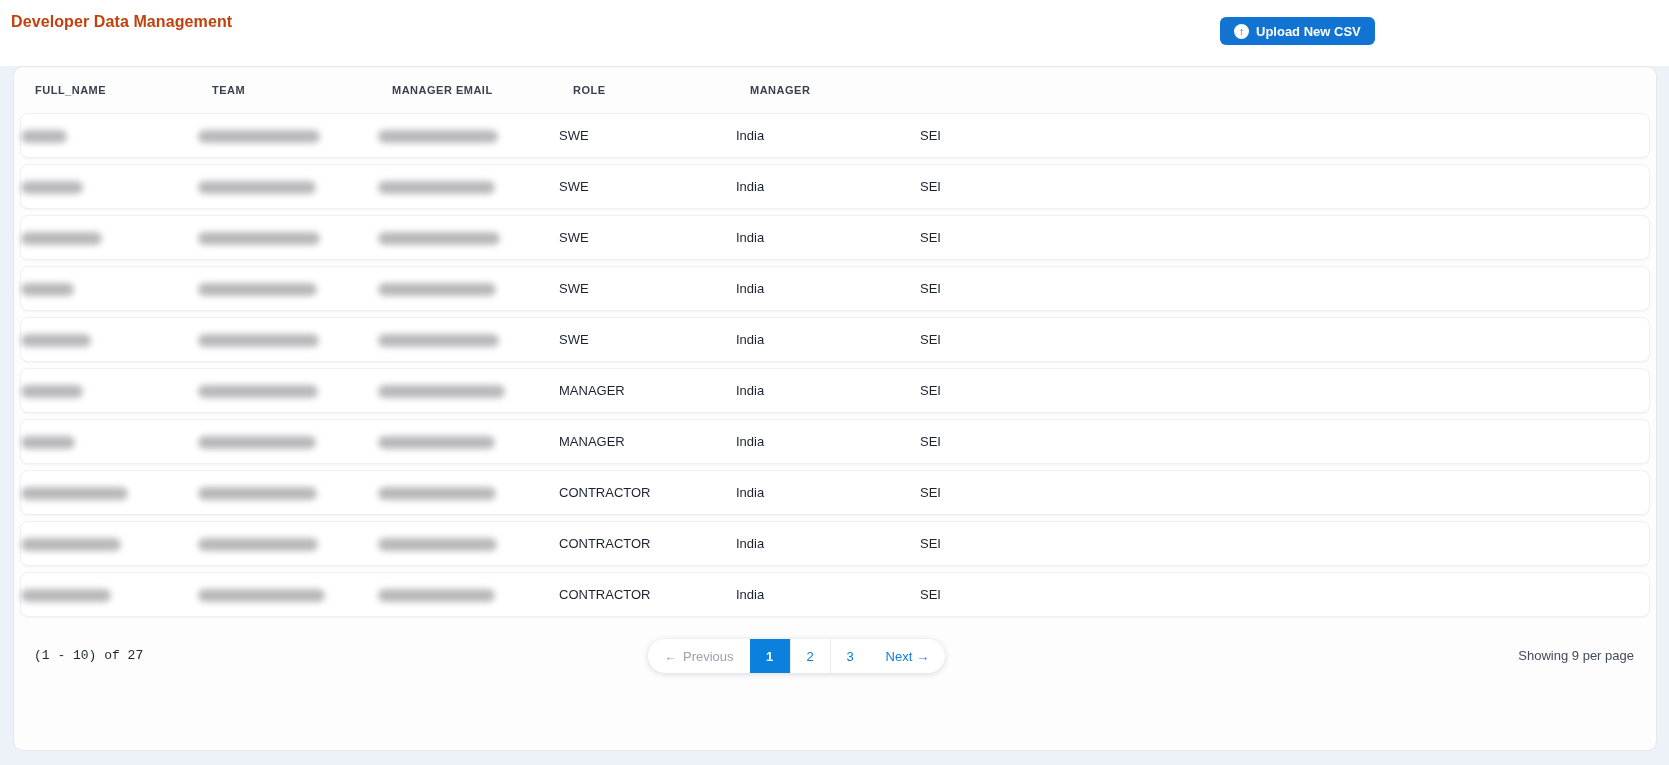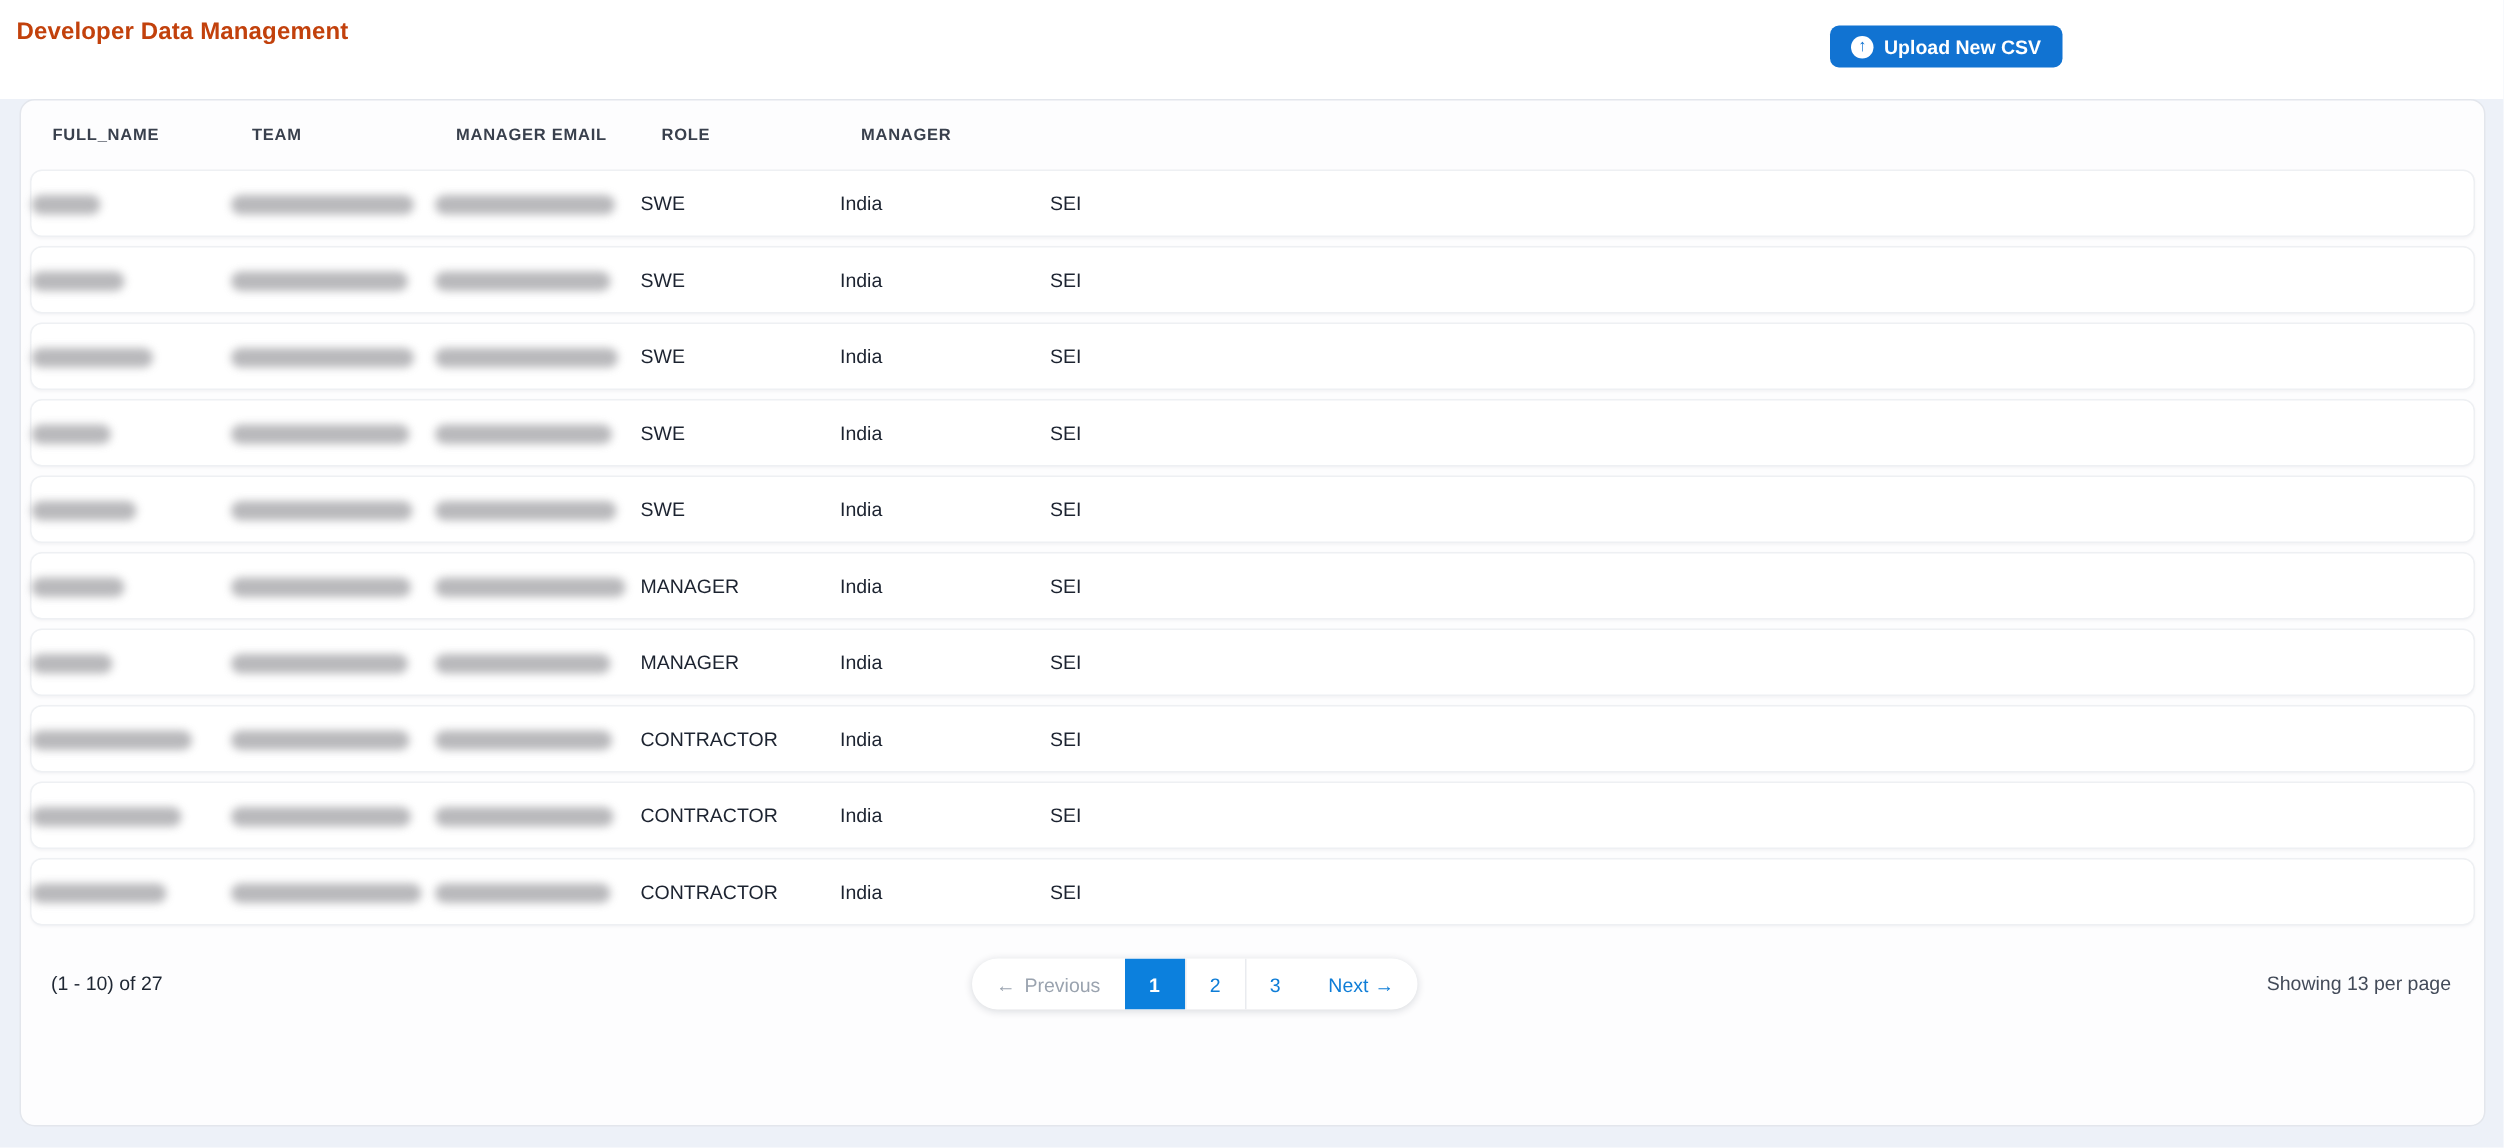--- a/index.html
+++ b/index.html
@@ -46,20 +46,21 @@
   }
   .search-input::placeholder{ color:#90a1b0; }
   .table-card{
     position:absolute; left:13px; top:66px; width:1644px; height:685px;
     background:#fdfdfe; border:1px solid #e3e6ec; border-radius:10px;
   }
   .col-grid{
     display:grid;
     grid-template-columns:133px 136px 137px 133px 140px 1fr;
     align-items:center;
+    gap:44px;
   }
   .thead-row{
     height:46px; padding-left:21px; padding-right:6px;
   }
   .th{
     font-size:11px; font-weight:600; color:#39404d; letter-spacing:.5px;
   }
   .rows-wrap{ padding:0 6px; }
   .data-row{
     height:45px; margin-bottom:6px; background:#ffffff;
@@ -67,21 +68,21 @@
     box-shadow:0 1px 2px rgba(20,24,40,.04);
     padding-right:6px;
   }
   .cell{ font-size:13px; color:#1c2330; }
   .redacted-bar{
     display:inline-block; height:13px; border-radius:7px;
     background:#9e9ea2; filter:blur(3px); opacity:.72; vertical-align:middle;
   }
   .range-label{
     position:absolute; left:20px; top:581px;
-    font-size:13px; color:#1f2733;
+    font-size:13px; color:#1f2733;font-family:Liberation Mono, monospace;
   }
   .pagination-pill{
     position:absolute; left:634px; top:572px; height:34px;
     display:inline-flex; align-items:stretch;
     background:#ffffff; border-radius:17px;
     box-shadow:0 1px 6px rgba(15,23,42,.16);
     overflow:hidden;
   }
   .pg-item{
     display:flex; align-items:center; justify-content:center;
@@ -212,14 +213,14 @@
         <button class="pg-item pg-page active">1</button>
         <button class="pg-item pg-page">2</button>
         <button class="pg-item pg-page">3</button>
       </span>
     <button class="pg-item pg-next">
       <span>Next</span>
       <span>→</span>
     </button>
   </div>
 
-  <div class="per-page-label">Showing 13 per page</div>
+  <div class="per-page-label">Showing 9 per page</div>
 </div>
 
 </body></html>

